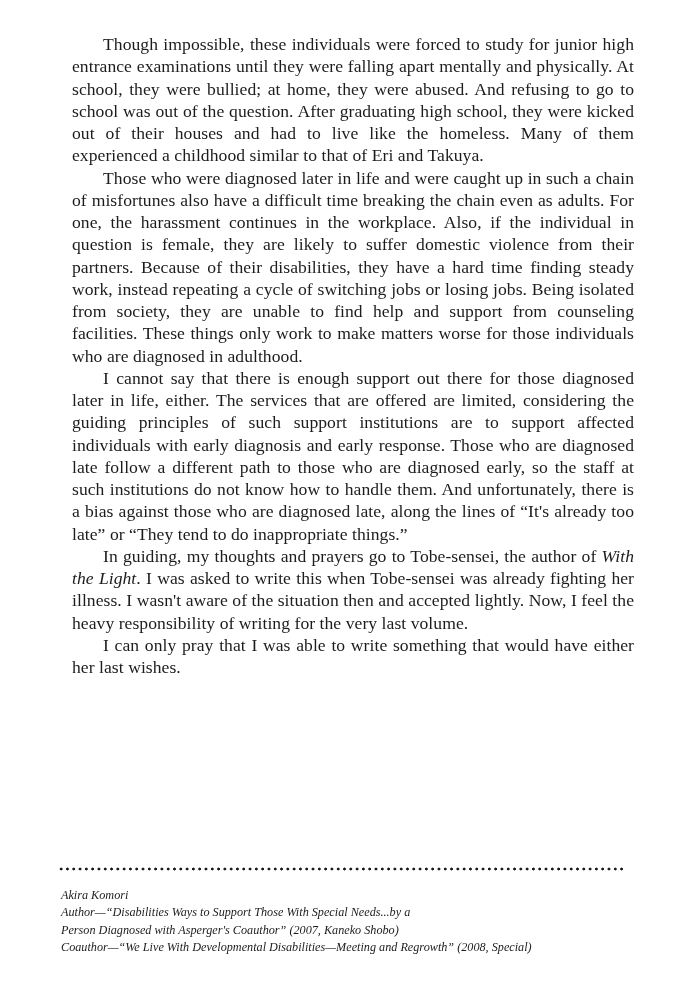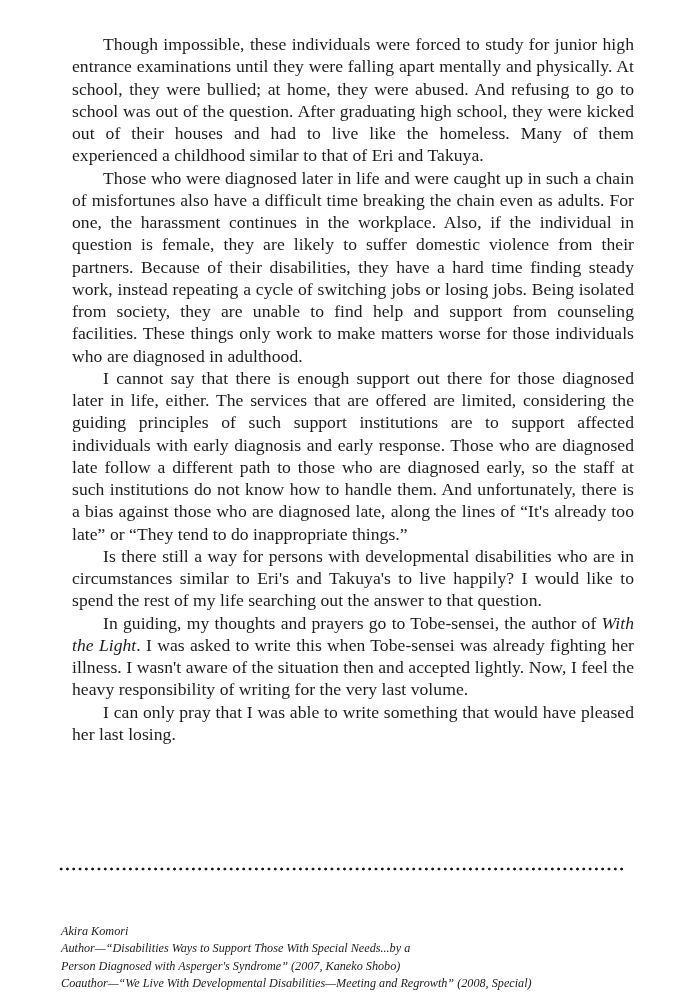--- a/index.html
+++ b/index.html
@@ -39,44 +39,43 @@
     width: 568px;
     height: 4px;
     background-image: radial-gradient(circle, #1c1c1c 1.4px, transparent 1.6px);
     background-size: 6.3px 4px;
     background-repeat: repeat-x;
     background-position: 0 0;
   }
   .credits {
     position: absolute;
     left: 61px;
-    top: 923px;
+    top: 887px;
     width: 600px;
     font-family: "Liberation Serif", "DejaVu Serif", serif;
     font-style: italic;
     font-size: 12.2px;
     line-height: 17.4px;
     color: #1c1c1c;
   }
   .credits div {
     white-space: nowrap;
   }
 </style>
 </head>
 <body>
 
 <div class="page body-text">
   <p>Though impossible, these individuals were forced to study for junior high entrance examinations until they were falling apart mentally and physically. At school, they were bullied; at home, they were abused. And refusing to go to school was out of the question. After graduating high school, they were kicked out of their houses and had to live like the homeless. Many of them experienced a childhood similar to that of Eri and Takuya.</p>
   <p>Those who were diagnosed later in life and were caught up in such a chain of misfortunes also have a difficult time breaking the chain even as adults. For one, the harassment continues in the workplace. Also, if the individual in question is female, they are likely to suffer domestic violence from their partners. Because of their disabilities, they have a hard time finding steady work, instead repeating a cycle of switching jobs or losing jobs. Being isolated from society, they are unable to find help and support from counseling facilities. These things only work to make matters worse for those individuals who are diagnosed in adulthood.</p>
   <p>I cannot say that there is enough support out there for those diagnosed later in life, either. The services that are offered are limited, considering the guiding principles of such support institutions are to support affected individuals with early diagnosis and early response. Those who are diagnosed late follow a different path to those who are diagnosed early, so the staff at such institutions do not know how to handle them. And unfortunately, there is a bias against those who are diagnosed late, along the lines of “It's already too late” or “They tend to do inappropriate things.”</p>
-  <p>Is there still a way for persons with developmental disabilities who are in circumstances similar to Eri's and Takuya's to live happily? I would like to spend the rest of my life searching out the answer to that question.</p>
   <p><span>In guiding, my thoughts and prayers go to Tobe-sensei, the author of </span><em>With the Light</em><span>. I was asked to write this when Tobe-sensei was already fighting her illness. I wasn't aware of the situation then and accepted lightly. Now, I feel the heavy responsibility of writing for the very last volume.</span></p>
-  <p>I can only pray that I was able to write something that would have pleased her last losing.</p>
+  <p>I can only pray that I was able to write something that would have either her last wishes.</p>
 </div>
 
 <div class="dotted-rule"></div>
 
 <div class="credits">
   <div>Akira Komori</div>
   <div>Author—“Disabilities Ways to Support Those With Special Needs...by a</div>
-  <div>Person Diagnosed with Asperger's Syndrome” (2007, Kaneko Shobo)</div>
+  <div>Person Diagnosed with Asperger's Coauthor” (2007, Kaneko Shobo)</div>
   <div>Coauthor—“We Live With Developmental Disabilities—Meeting and Regrowth” (2008, Special)</div>
 </div>
 
 </body></html>

